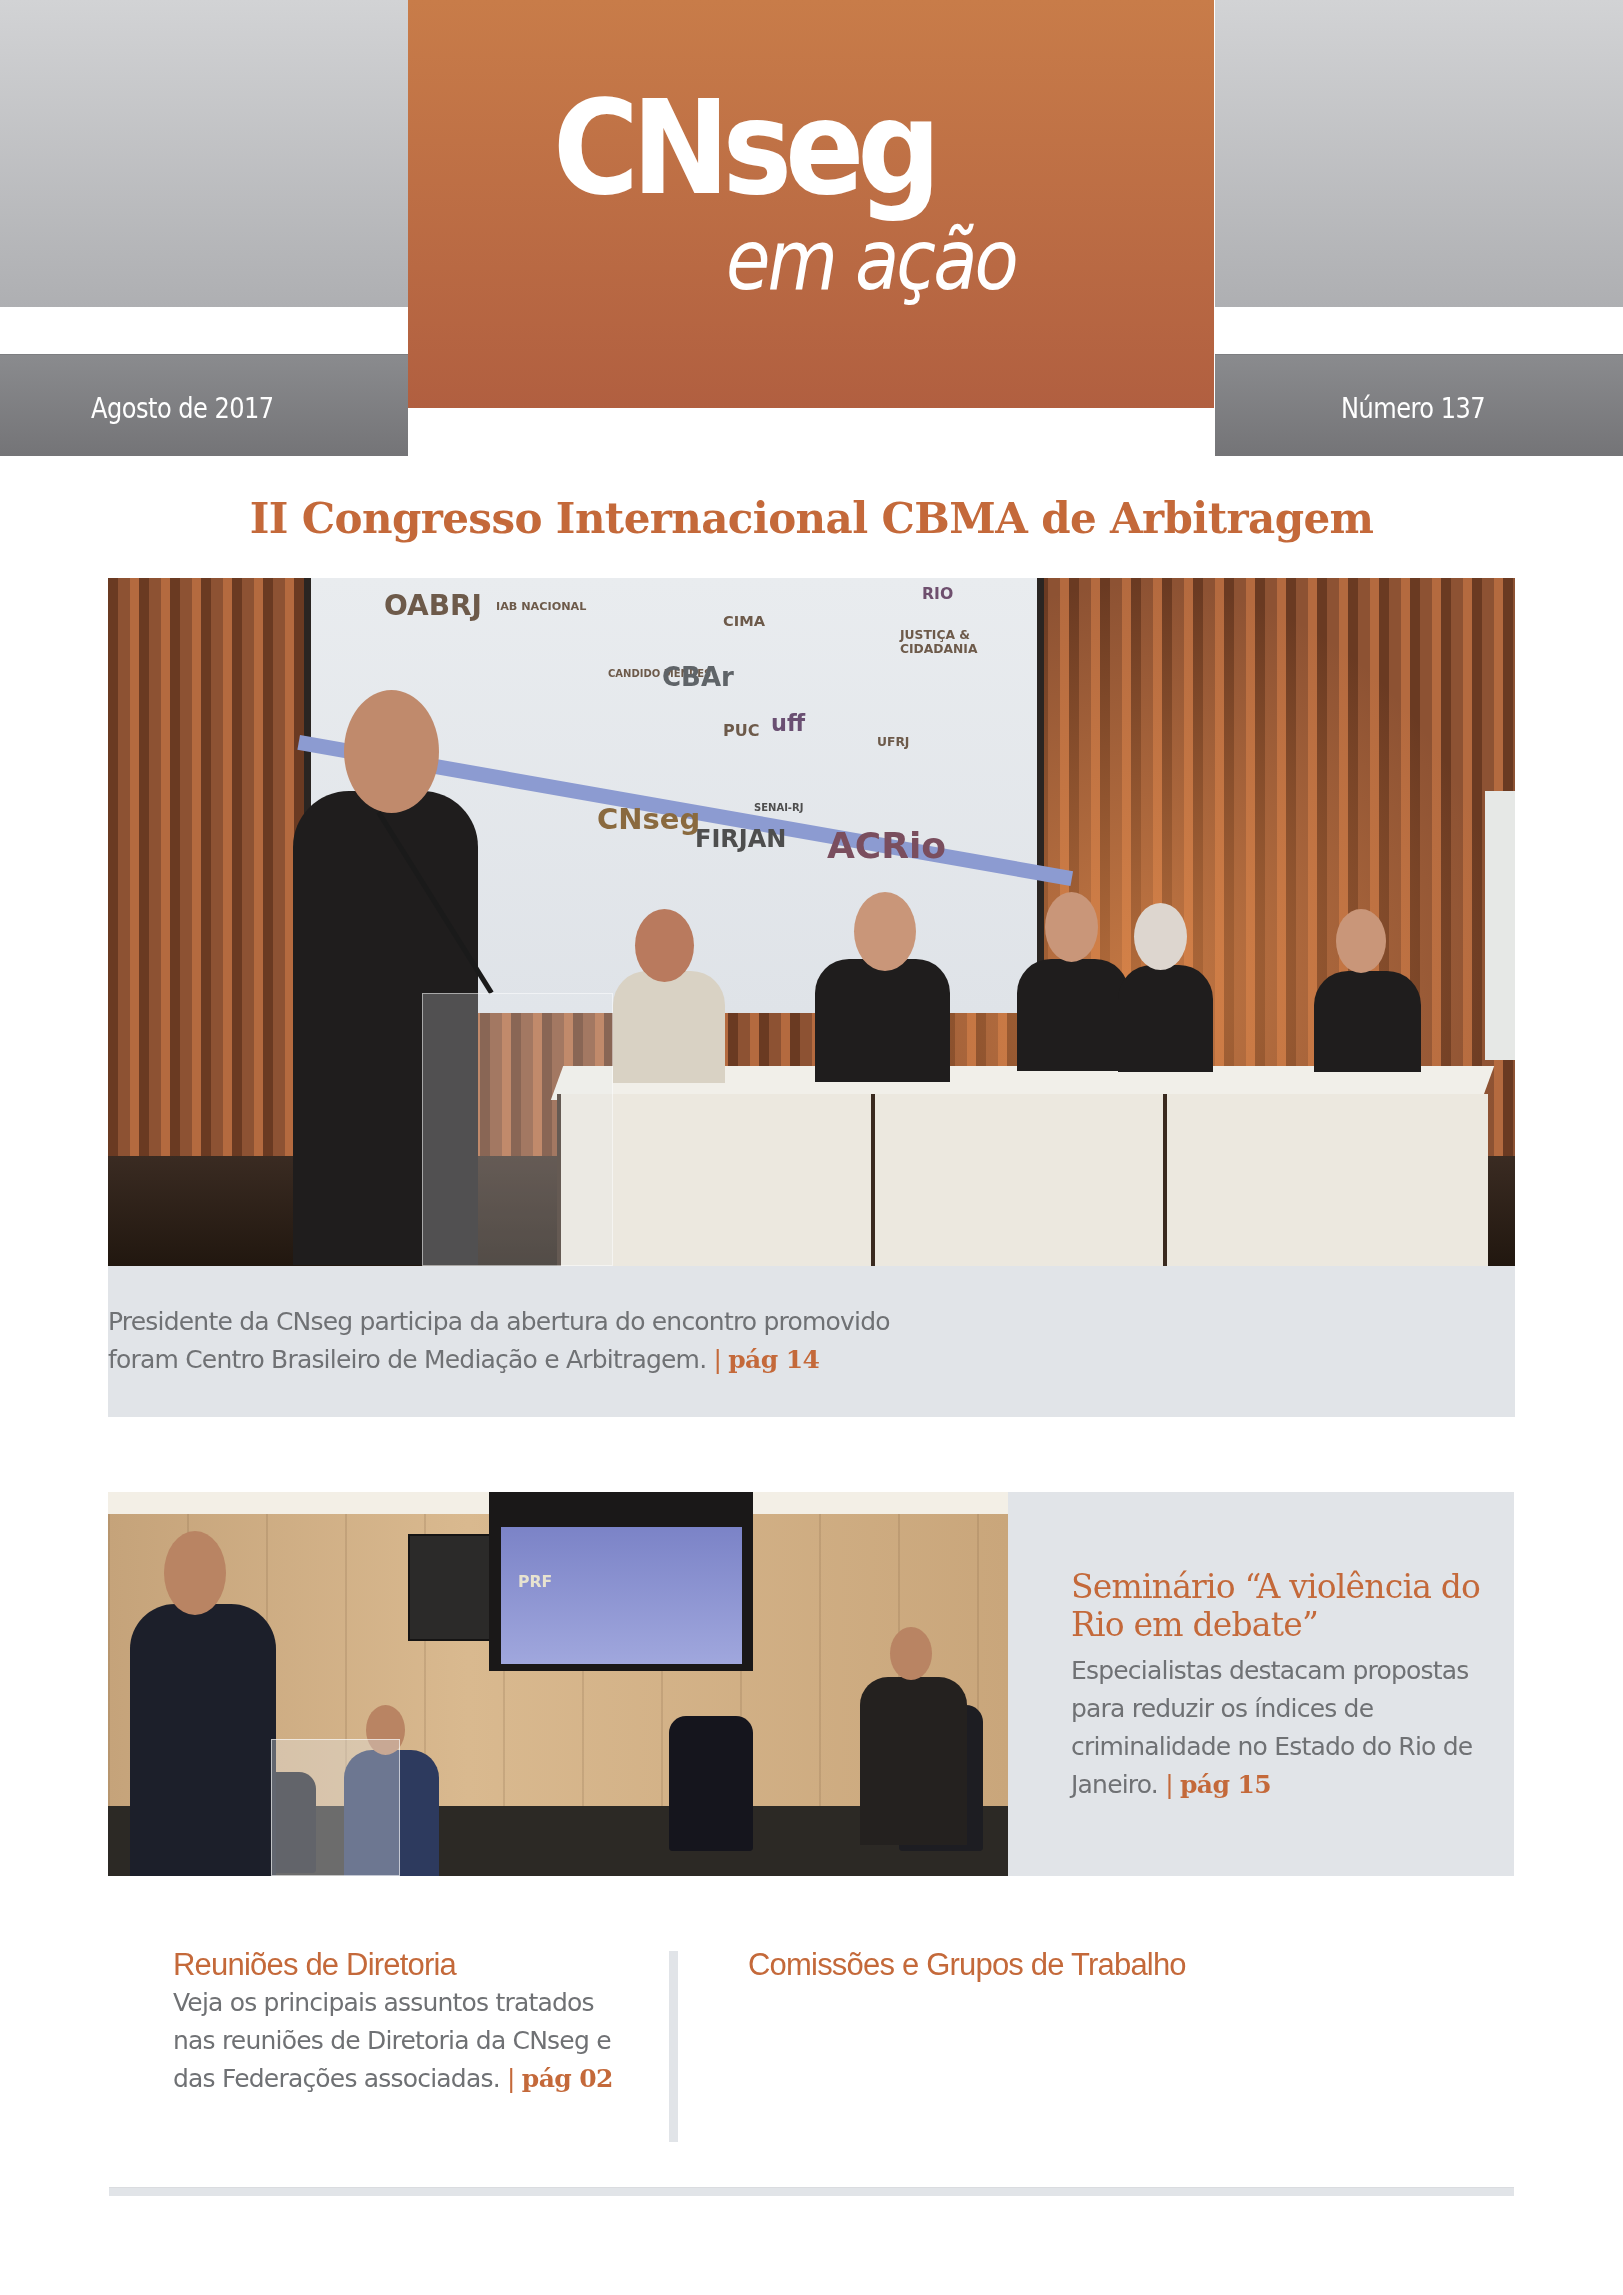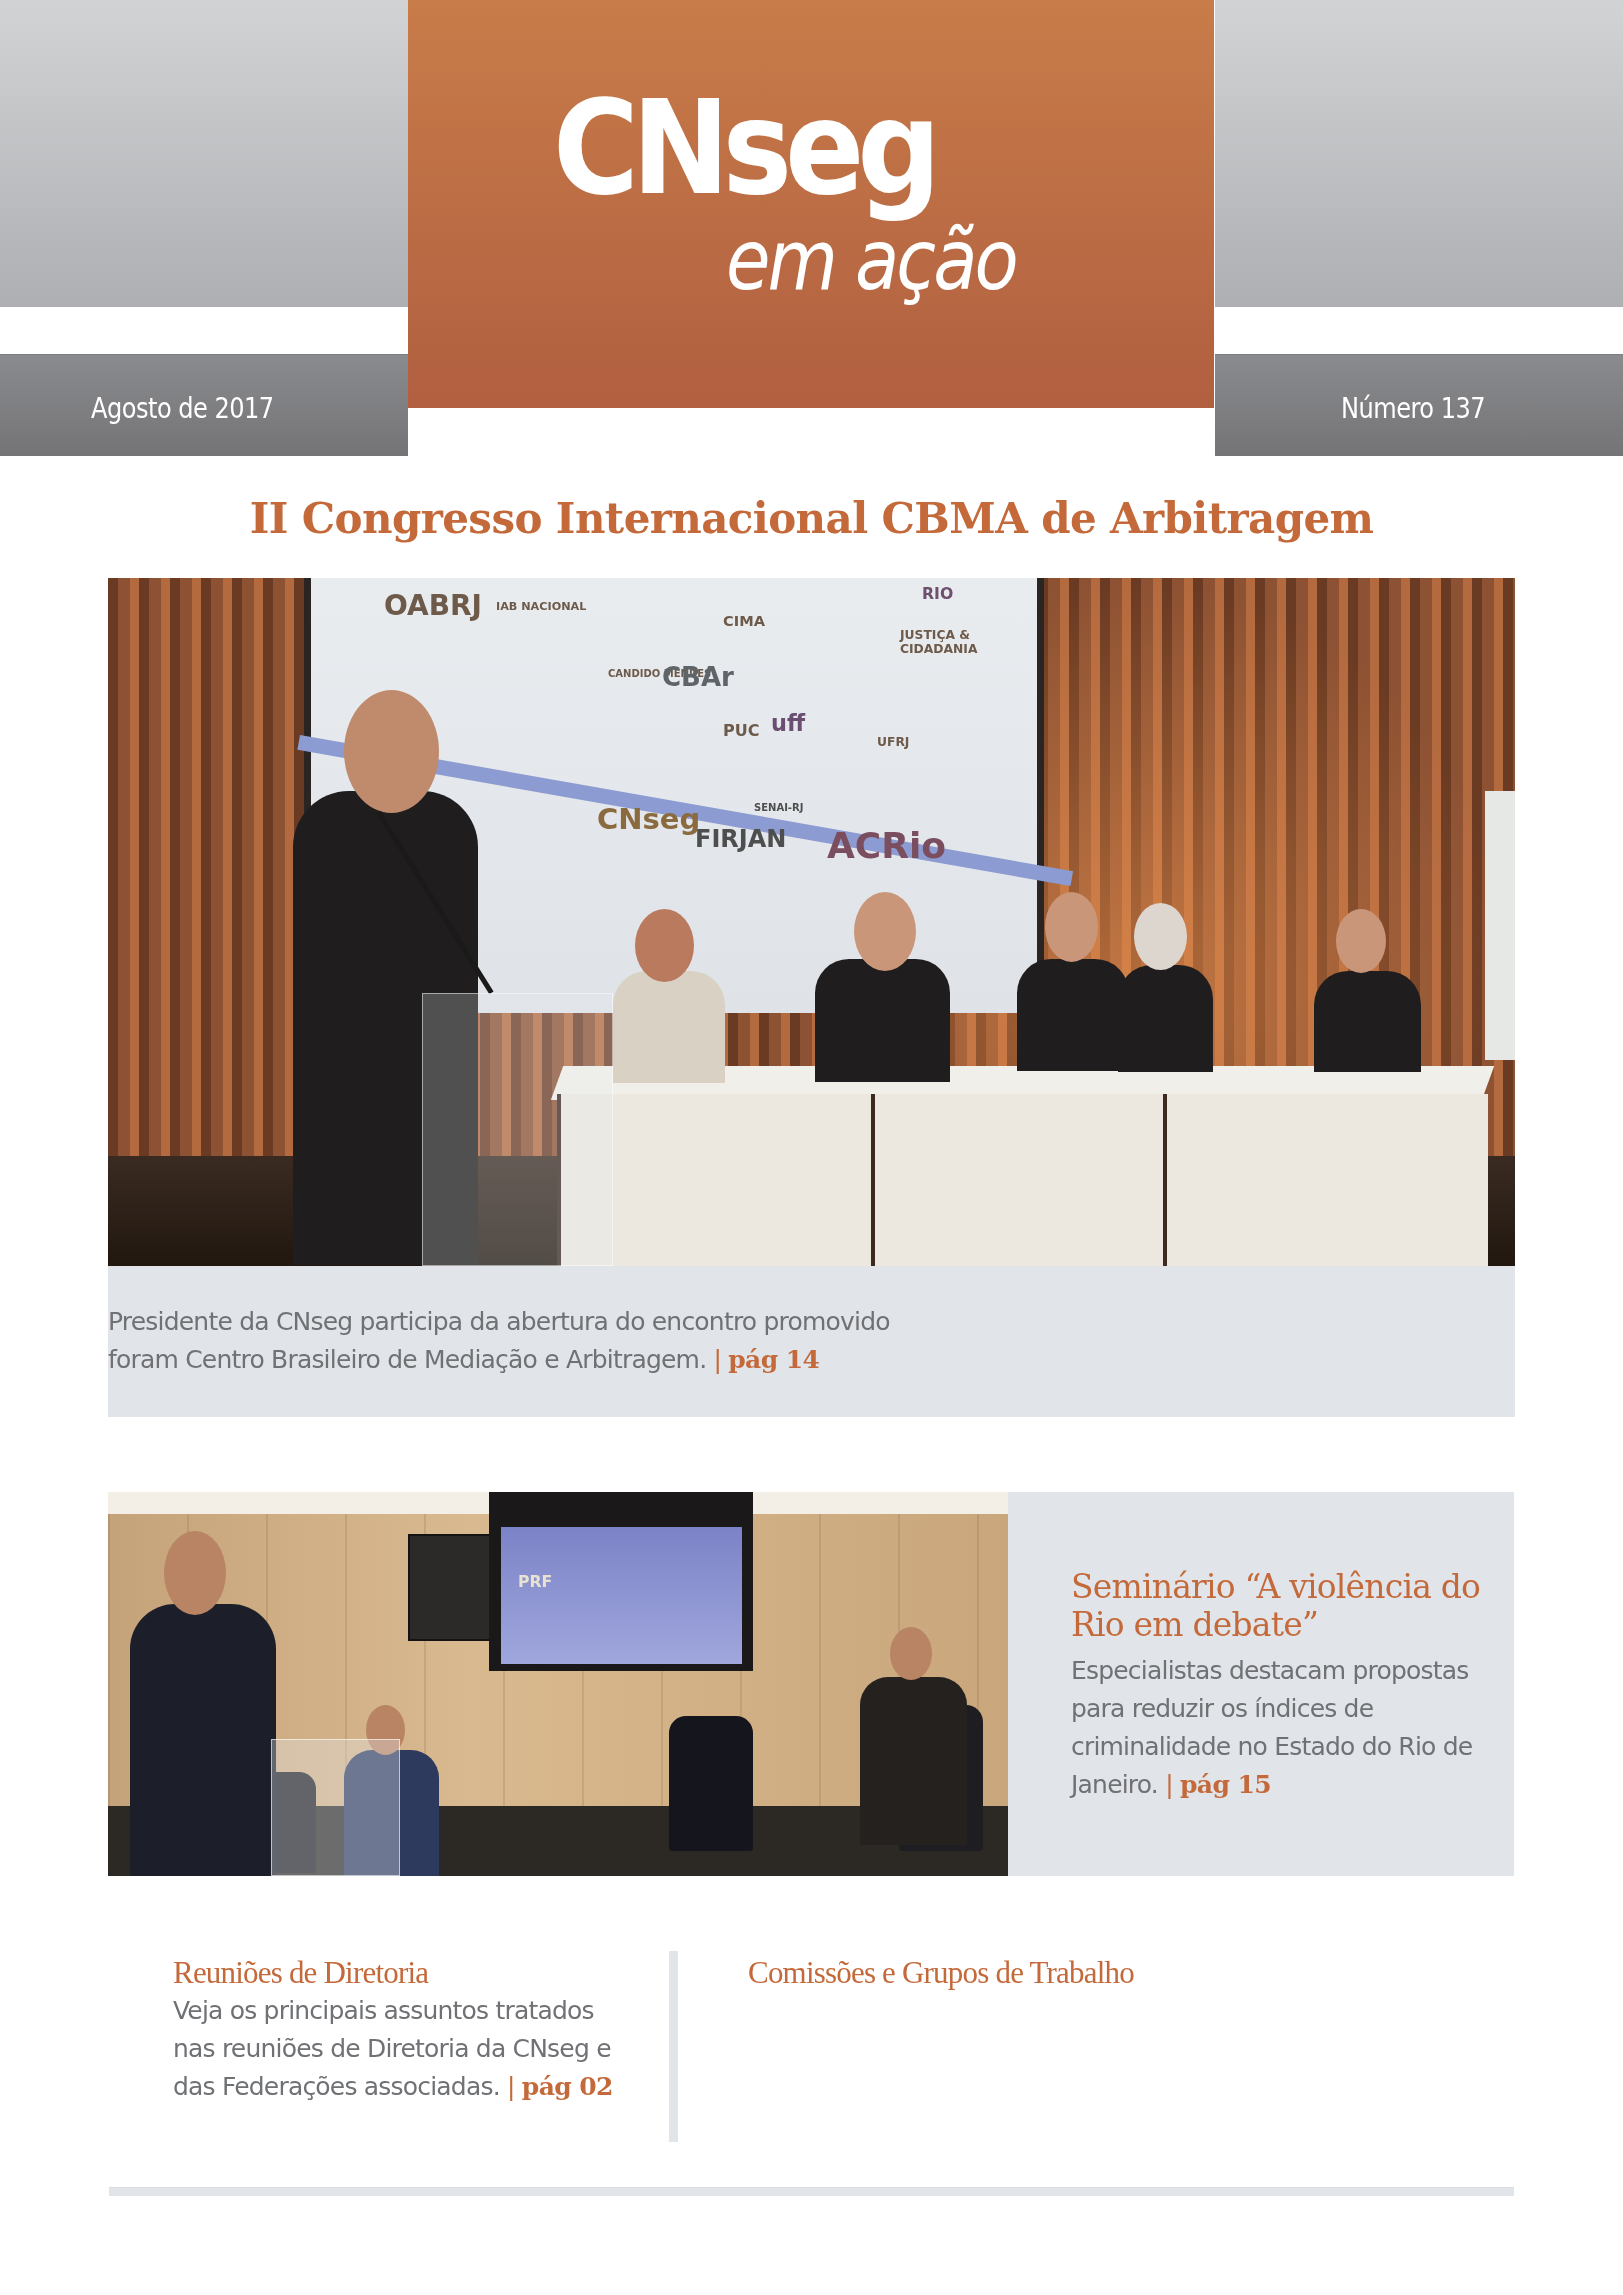--- a/index.html
+++ b/index.html
@@ -172,22 +172,22 @@
     font-family: "DejaVu Sans", sans-serif; font-size: 25px; line-height: 38px; letter-spacing: -0.8px;
   }
 
   
   .col {
     position: absolute; top: 1946px;
   }
   .col-left { left: 173px; width: 460px; }
   .col-right { left: 748px; width: 752px; }
   .col-title {
-    color: #c4693a; font-family: Liberation Serif, serif; font-size: 31px; line-height: 38px;
-    letter-spacing: -0.8px; white-space: nowrap; margin-top: 8px;
+    color: #c4693a; font-family: Liberation Sans, sans-serif; font-size: 31px; line-height: 38px;
+    letter-spacing: -0.8px; white-space: nowrap;
   }
   .col-body {
     color: #6f7174; font-family: "DejaVu Sans", sans-serif; font-size: 25px; line-height: 38px;
     letter-spacing: -0.8px;
   }
   .col-divider {
     position: absolute; left: 669px; top: 1951px; width: 9px; height: 191px; background: #e1e4e8;
   }
 
   .bottom-rule {

